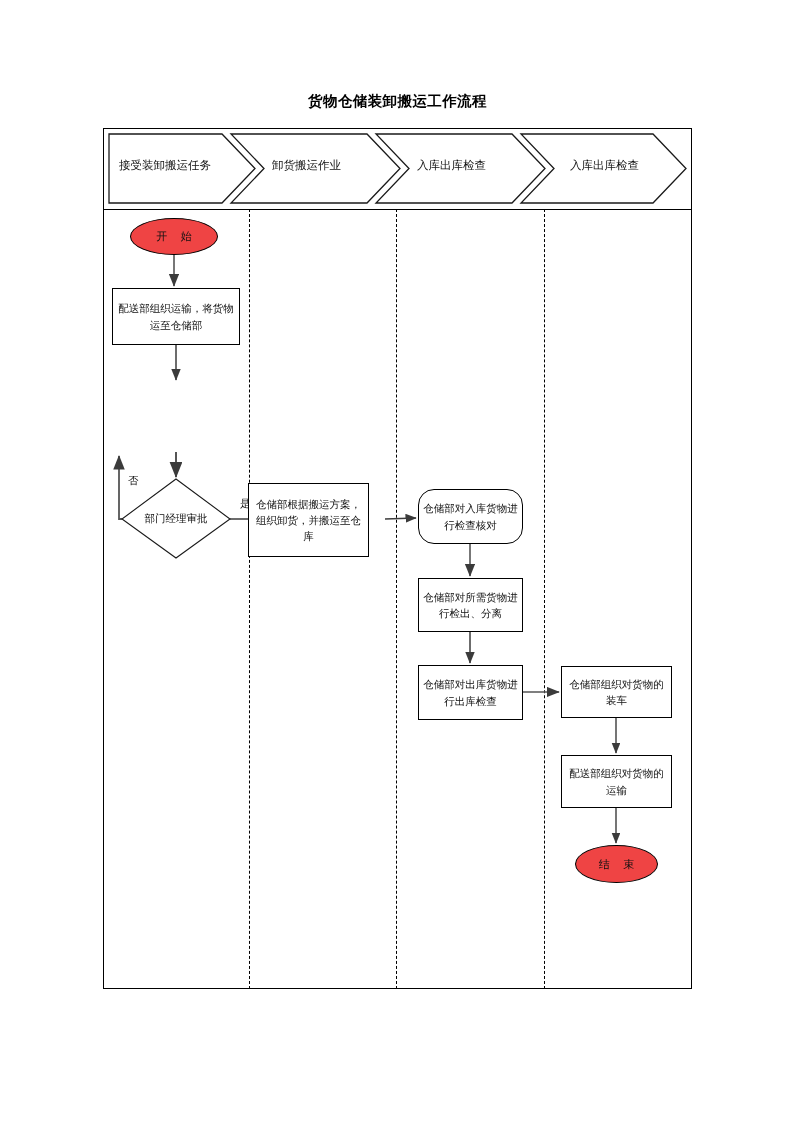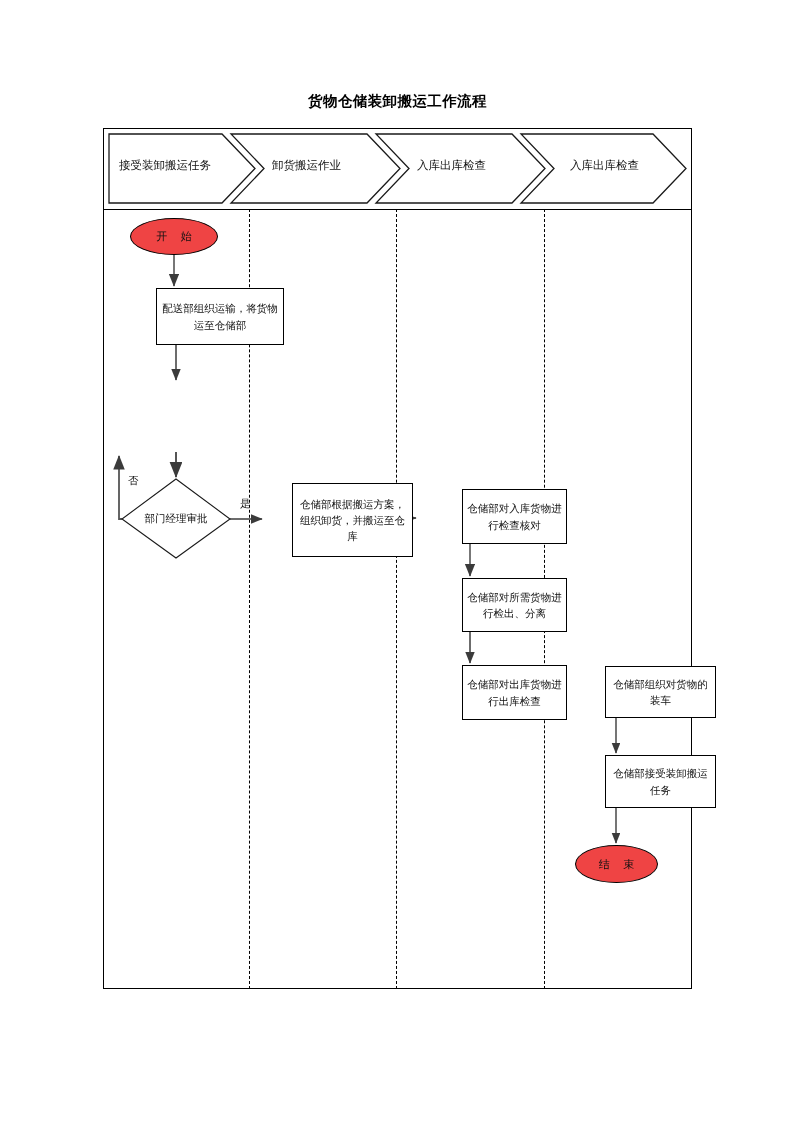--- a/index.html
+++ b/index.html
@@ -85,21 +85,20 @@
     text-align: center;
     color: #111;
     font-family: "DejaVu Serif", "Liberation Serif", serif;
   }
   .box {
     border: 1.1px solid #000;
     background: #fff;
     font-size: 10.5px;
     line-height: 1.55;
     padding: 2px 4px;
-    margin-left: 44px;
   }
   .terminator {
     border: 1.2px solid #000;
     border-radius: 50%;
     background: #ef4444;
     font-size: 11px;
     letter-spacing: 5px;
     text-indent: 5px;
   }
   .diamond-wrap {
@@ -198,25 +197,25 @@
 
   <div class="diamond-wrap" style="left:122px; top:479px; width:108px; height:79px;">
     <div class="diamond-text">部门经理审批</div>
   </div>
 
   <div class="edge-label" style="left:128px; top:474px;">否</div>
   <div class="edge-label" style="left:240px; top:497px;">是</div>
 
   <div class="node box" style="left:248px; top:483px; width:121px; height:74px;">仓储部根据搬运方案，组织卸货，并搬运至仓库</div>
 
-  <div class="node box" style="left:418px; top:489px; width:105px; height:55px;">仓储部对入库货物进行检查核对</div>
+  <div class="node box" style="left:418px; top:489px; width:105px; height:55px;border-radius:16px;">仓储部对入库货物进行检查核对</div>
 
   <div class="node box" style="left:418px; top:578px; width:105px; height:54px;">仓储部对所需货物进行检出、分离</div>
 
   <div class="node box" style="left:418px; top:665px; width:105px; height:55px;">仓储部对出库货物进行出库检查</div>
 
   <div class="node box" style="left:561px; top:666px; width:111px; height:52px;">仓储部组织对货物的装车</div>
 
-  <div class="node box" style="left:561px; top:755px; width:111px; height:53px;">仓储部接受装卸搬运任务</div>
+  <div class="node box" style="left:561px; top:755px; width:111px; height:53px;">配送部组织对货物的运输</div>
 
   <div class="node terminator" style="left:575px; top:845px; width:83px; height:38px;">结 束</div>
 
 </div>
 
 </body></html>

